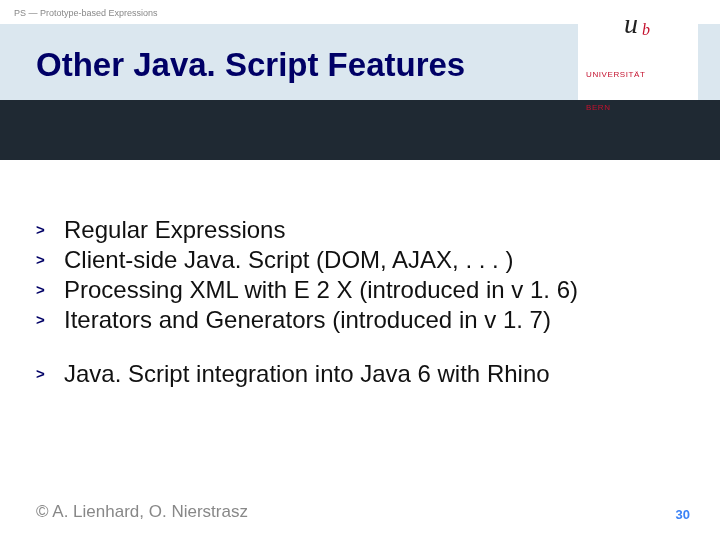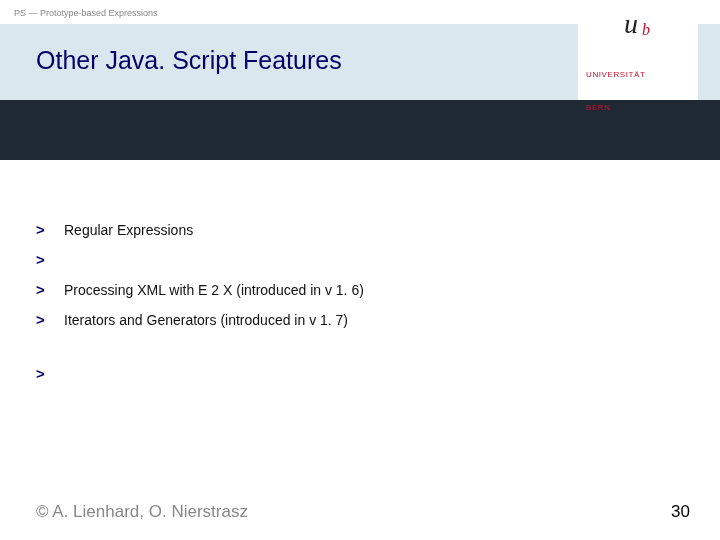--- a/index.html
+++ b/index.html
@@ -32,22 +32,22 @@
       left: 0;
       right: 0;
       height: 76px;
       background: #dbe7ef;
       z-index: 1;
     }
     .title {
       position: absolute;
       top: 46px;
       left: 36px;
-      font-size: 25px;
-      font-weight: normal;
+      font-size: 33px;
+      font-weight: bold;
       color: #000066;
       z-index: 4;
     }
     .dark-band {
       position: absolute;
       top: 100px;
       left: 0;
       right: 0;
       height: 60px;
       background: #1f2933;
@@ -117,39 +117,40 @@
     .bullet-marker {
       color: #000066;
       font-size: 15px;
       font-weight: bold;
       width: 28px;
       flex-shrink: 0;
       line-height: 24px;
     }
     .bullet-text {
       color: #111;
-      font-size: 14px;
+      font-size: 24px;
       line-height: 24px;
     }
     .bullets-gap {
       height: 24px;
     }
     .footer {
       position: absolute;
       bottom: 18px;
       left: 36px;
       font-size: 17px;
       color: #888;
     }
     .page-num {
       position: absolute;
       bottom: 18px;
       right: 30px;
-      font-size: 17px;
-      color: #000000;
+      font-size: 13px;
+      color: #3b82f6;
+      font-weight: bold;
     }
   </style>
 </head>
 <body>
 
 <div class="header-strip"></div>
 <div class="course-label">PS — Prototype-based Expressions</div>
 
 <div class="title-band"></div>
 <h1 class="title">Other Java. Script Features</h1>
@@ -169,32 +170,34 @@
 </div>
 
 <div class="bullets">
   <div id="group1">
       <div class="bullet-row">
         <span class="bullet-marker">&gt;</span>
         <span class="bullet-text">Regular Expressions</span>
       </div>
       <div class="bullet-row">
         <span class="bullet-marker">&gt;</span>
+        <span class="bullet-text">Client-side Java. Script (DOM, AJAX, . . . )</span>
       </div>
       <div class="bullet-row">
         <span class="bullet-marker">&gt;</span>
         <span class="bullet-text">Processing XML with E 2 X (introduced in v 1. 6)</span>
       </div>
       <div class="bullet-row">
         <span class="bullet-marker">&gt;</span>
         <span class="bullet-text">Iterators and Generators (introduced in v 1. 7)</span>
       </div>
     </div>
   <div class="bullets-gap"></div>
   <div id="group2">
       <div class="bullet-row">
         <span class="bullet-marker">&gt;</span>
+        <span class="bullet-text">Java. Script integration into Java 6 with Rhino</span>
       </div>
     </div>
 </div>
 
 <div class="footer">© A. Lienhard, O. Nierstrasz</div>
 <div class="page-num">30</div>
 
 </body></html>

